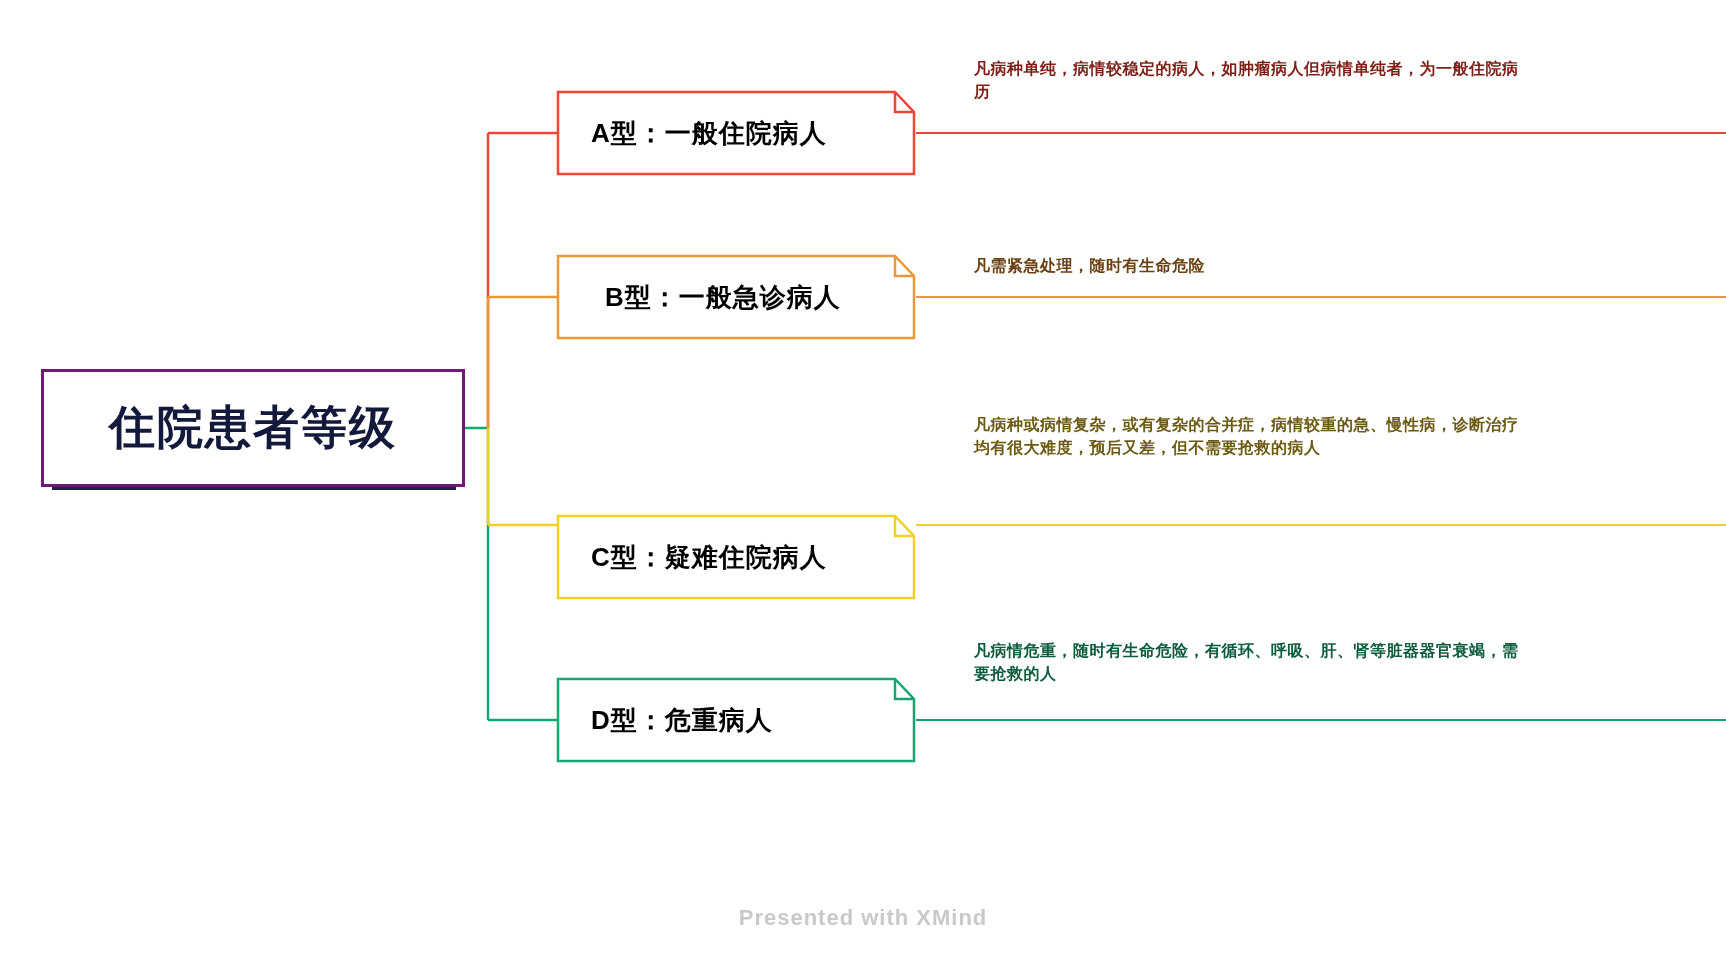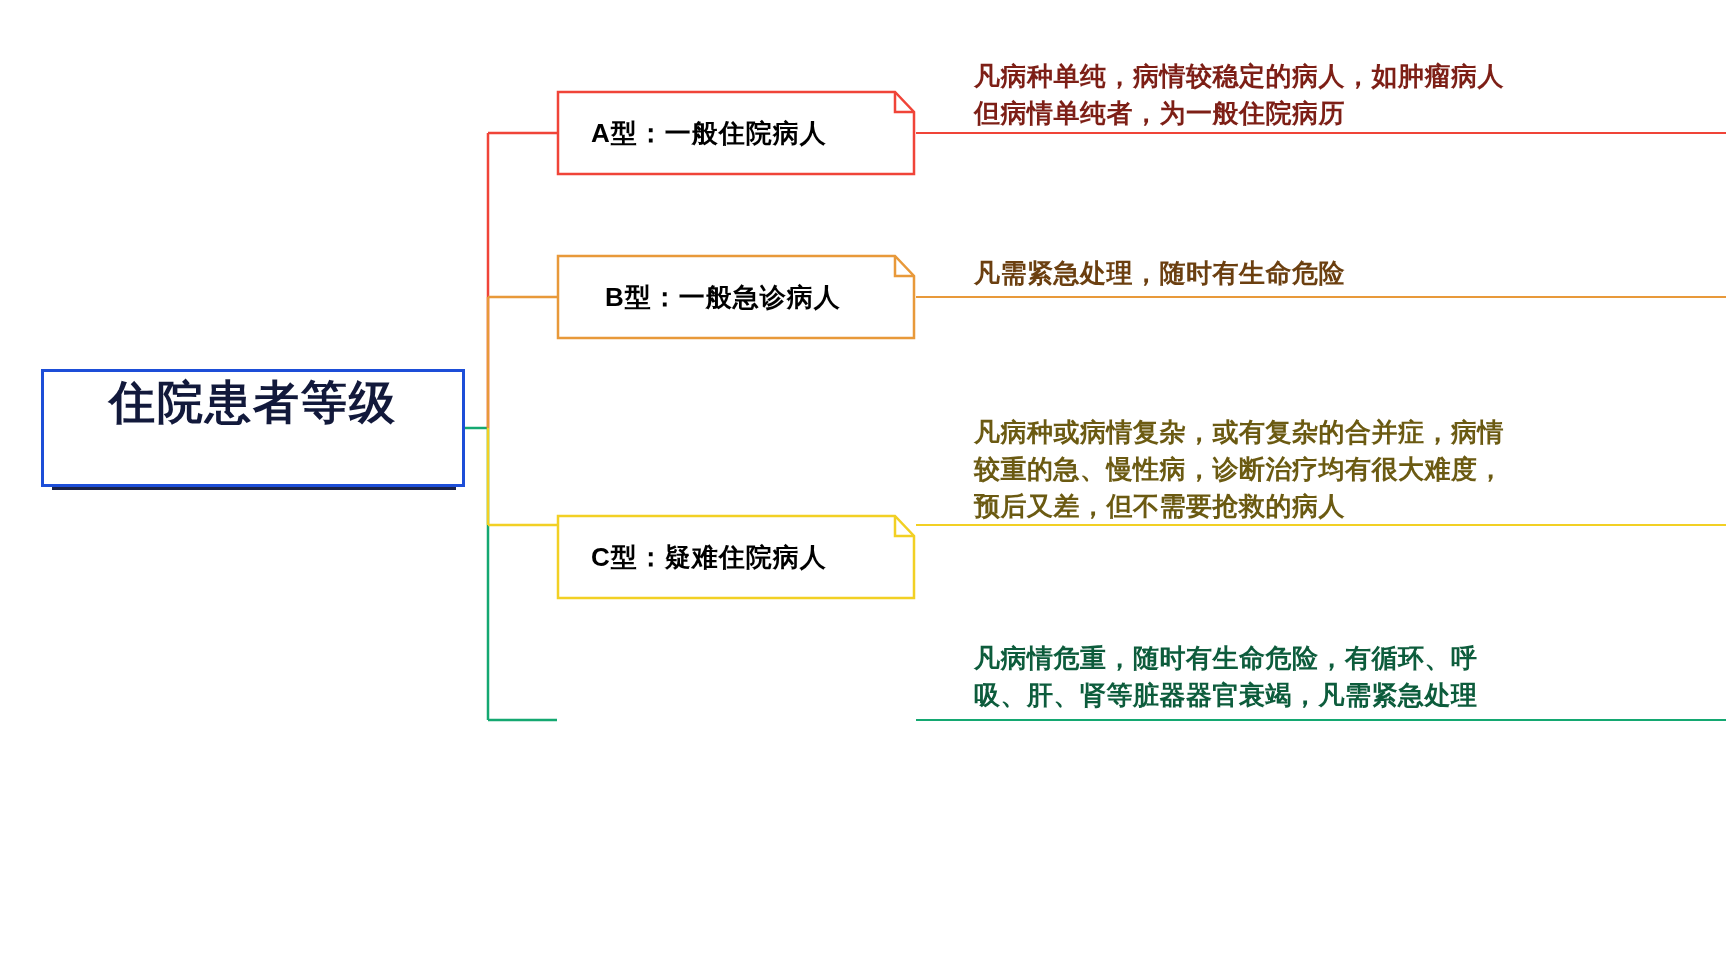--- a/index.html
+++ b/index.html
@@ -28,24 +28,25 @@
     border: 3px solid #1c2347;
     background: #ffffff;
     box-sizing: border-box;
   }
   .root-node {
     position: absolute;
     left: 41px;
     top: 369px;
     width: 424px;
     height: 118px;
-    border: 3px solid #1d4ed8;
+    border: 3px solid #701a75;
     background: #ffffff;
     box-sizing: border-box;
     display: flex;
+    align-items: center;
     justify-content: center;
   }
   .root-label {
     font-size: 46px;
     font-weight: bold;
     color: #12193b;
     letter-spacing: 2px;
     white-space: nowrap;
   }
 
@@ -77,21 +78,21 @@
     overflow: visible;
   }
   .node .node-label {
     position: relative;
     z-index: 2;
   }
 
   
   .annotation {
     position: absolute;
-    font-size: 26px;
+    font-size: 16px;
     font-weight: bold;
     line-height: 1.42;
     white-space: pre-wrap;
     letter-spacing: 0.5px;
   }
 
   
   #wires {
     position: absolute;
     left: 0;
@@ -164,16 +165,24 @@
 
   <div class="node" style="left:557px; top:483px;margin-top:32px;">
     <svg class="node-frame" viewBox="0 0 358 84" preserveAspectRatio="none" xmlns="http://www.w3.org/2000/svg">
       <path d="M 1 1 L 338 1 L 357 21 L 357 83 L 1 83 Z" fill="#ffffff" stroke="#f2d024" stroke-width="2.5"></path>
       <path d="M 338 1 L 338 21 L 357 21" fill="none" stroke="#f2d024" stroke-width="2.5"></path>
     </svg>
     <span class="node-label">C型：疑难住院病人</span>
   </div>
   <div class="annotation" style="left:974px; top:414px; width:545px; color:#6b5a12;">凡病种或病情复杂，或有复杂的合并症，病情较重的急、慢性病，诊断治疗均有很大难度，预后又差，但不需要抢救的病人</div>
 
-  <div class="annotation" style="left:974px; top:640px; width:545px; color:#0d5c3c;">凡病情危重，随时有生命危险，有循环、呼吸、肝、肾等脏器器官衰竭，凡需紧急处理</div>
+  <div class="node" style="left:557px; top:678px;">
+    <svg class="node-frame" viewBox="0 0 358 84" preserveAspectRatio="none" xmlns="http://www.w3.org/2000/svg">
+      <path d="M 1 1 L 338 1 L 357 21 L 357 83 L 1 83 Z" fill="#ffffff" stroke="#14a871" stroke-width="2.5"></path>
+      <path d="M 338 1 L 338 21 L 357 21" fill="none" stroke="#14a871" stroke-width="2.5"></path>
+    </svg>
+    <span class="node-label">D型：危重病人</span>
+  </div>
+  <div class="annotation" style="left:974px; top:640px; width:545px; color:#0d5c3c;">凡病情危重，随时有生命危险，有循环、呼吸、肝、肾等脏器器官衰竭，需要抢救的人</div>
 
+  <div class="footer">Presented with XMind</div>
 
 </div>
 
 </body></html>

